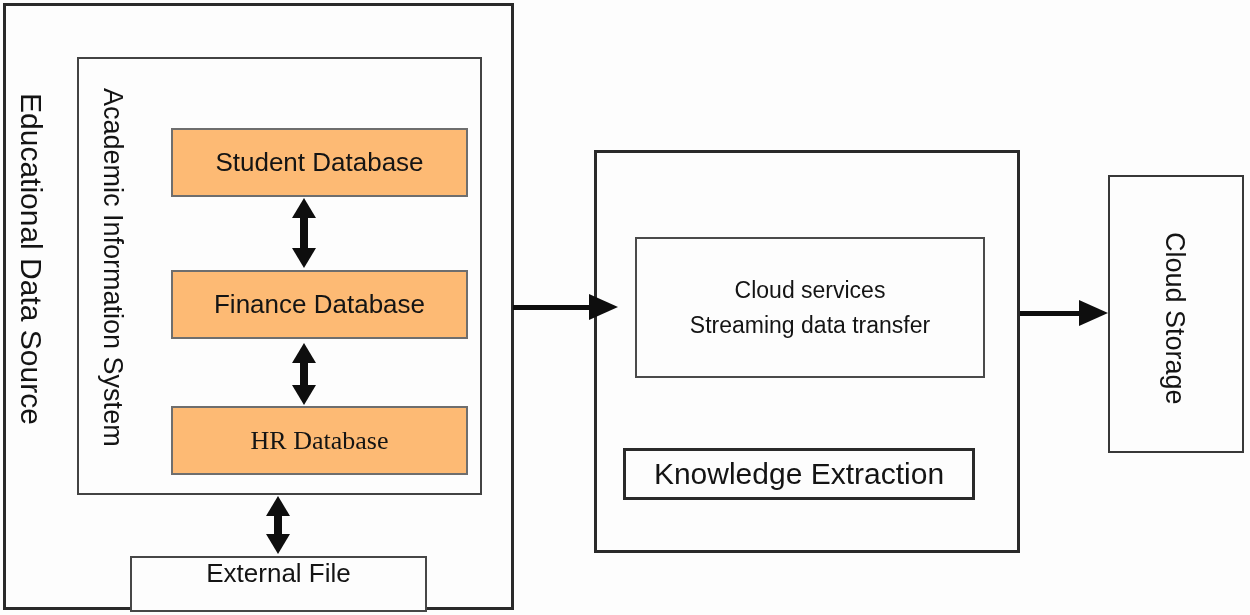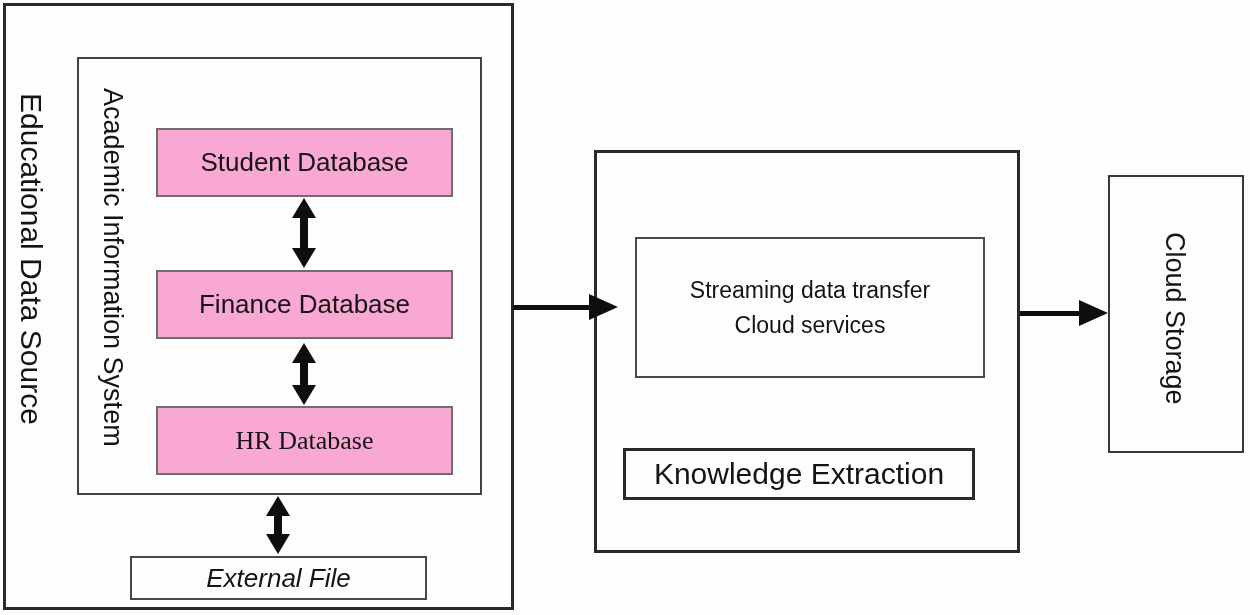--- a/index.html
+++ b/index.html
@@ -12,31 +12,31 @@
   .abs{position:absolute;box-sizing:border-box;}
   .panel{background:transparent;}
   
   #edu-panel{left:3px;top:3px;width:511px;height:607px;border:3px solid #2a2a2a;background:#fdfdfd;}
   #ais-panel{left:77px;top:57px;width:405px;height:438px;border:2px solid #434343;background:#fdfdfd;}
   #mid-panel{left:594px;top:150px;width:426px;height:403px;border:3px solid #2a2a2a;background:#fdfdfd;}
   #cloud-box{left:1108px;top:175px;width:136px;height:278px;border:2px solid #383838;background:#fdfdfd;}
 
   
   .db-box{
-    left:156px;width:297px;height:69px;border:2px solid #6e6e6e;background:#f9a8d4;
+    left:171px;width:297px;height:69px;border:2px solid #6e6e6e;background:#fdba74;
     display:flex;align-items:center;justify-content:center;
     font-size:26px;
   }
   #db-student{top:128px;}
   #db-finance{top:270px;}
   #db-hr{top:406px;font-family:Liberation Serif, serif;}
 
   #external-box{
-    left:130px;top:556px;width:297px;height:44px;border:2px solid #474747;background:#fdfdfd;
-    display:flex;align-items:center;justify-content:center;font-size:26px;font-style:italic;
+    left:130px;top:556px;width:297px;height:56px;border:2px solid #474747;background:#fdfdfd;
+    display:flex;align-items:flex-start;justify-content:center;font-size:26px;
   }
   #streaming-box{
     left:635px;top:237px;width:350px;height:141px;border:2px solid #4a4a4a;background:#fdfdfd;
     display:flex;flex-direction:column;align-items:center;justify-content:center;
     font-size:23px;line-height:35px;
   }
   #knowledge-box{
     left:623px;top:448px;width:352px;height:52px;border:3px solid #2a2a2a;background:#fdfdfd;
     display:flex;align-items:center;justify-content:center;font-size:30px;
   }
@@ -104,22 +104,22 @@
   <div class="head-down"></div>
 </div>
 <div class="abs dbl-arrow" id="arrow-ais-external">
   <div class="head-up"></div>
   <div class="shaft"></div>
   <div class="head-down"></div>
 </div>
 
 <div class="abs panel" id="mid-panel"></div>
 <div class="abs" id="streaming-box">
+  <span>Cloud services</span>
   <span>Streaming data transfer</span>
-  <span>Cloud services</span>
 </div>
 <div class="abs" id="knowledge-box">
   <span>Knowledge Extraction</span>
 </div>
 
 <div class="abs panel" id="cloud-box"></div>
 <div class="vlabel" id="cloud-label">
   <span>Cloud Storage</span>
 </div>
 

